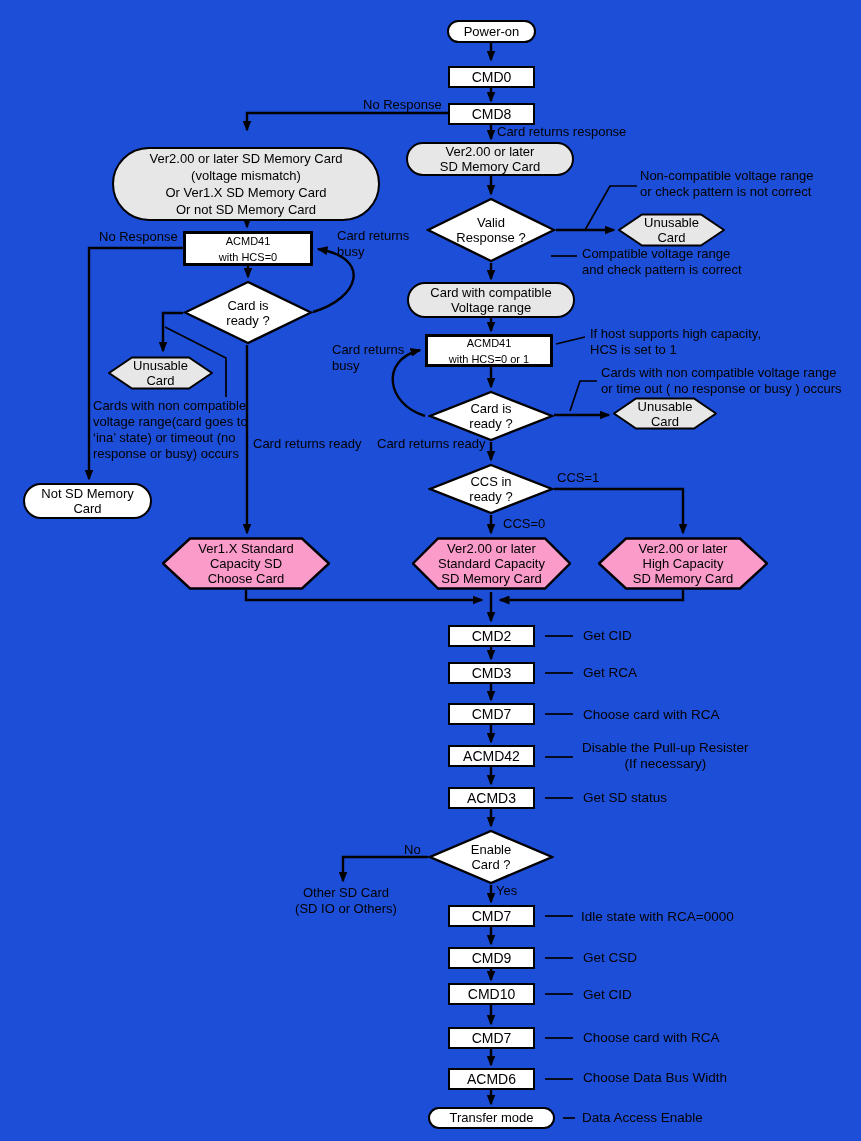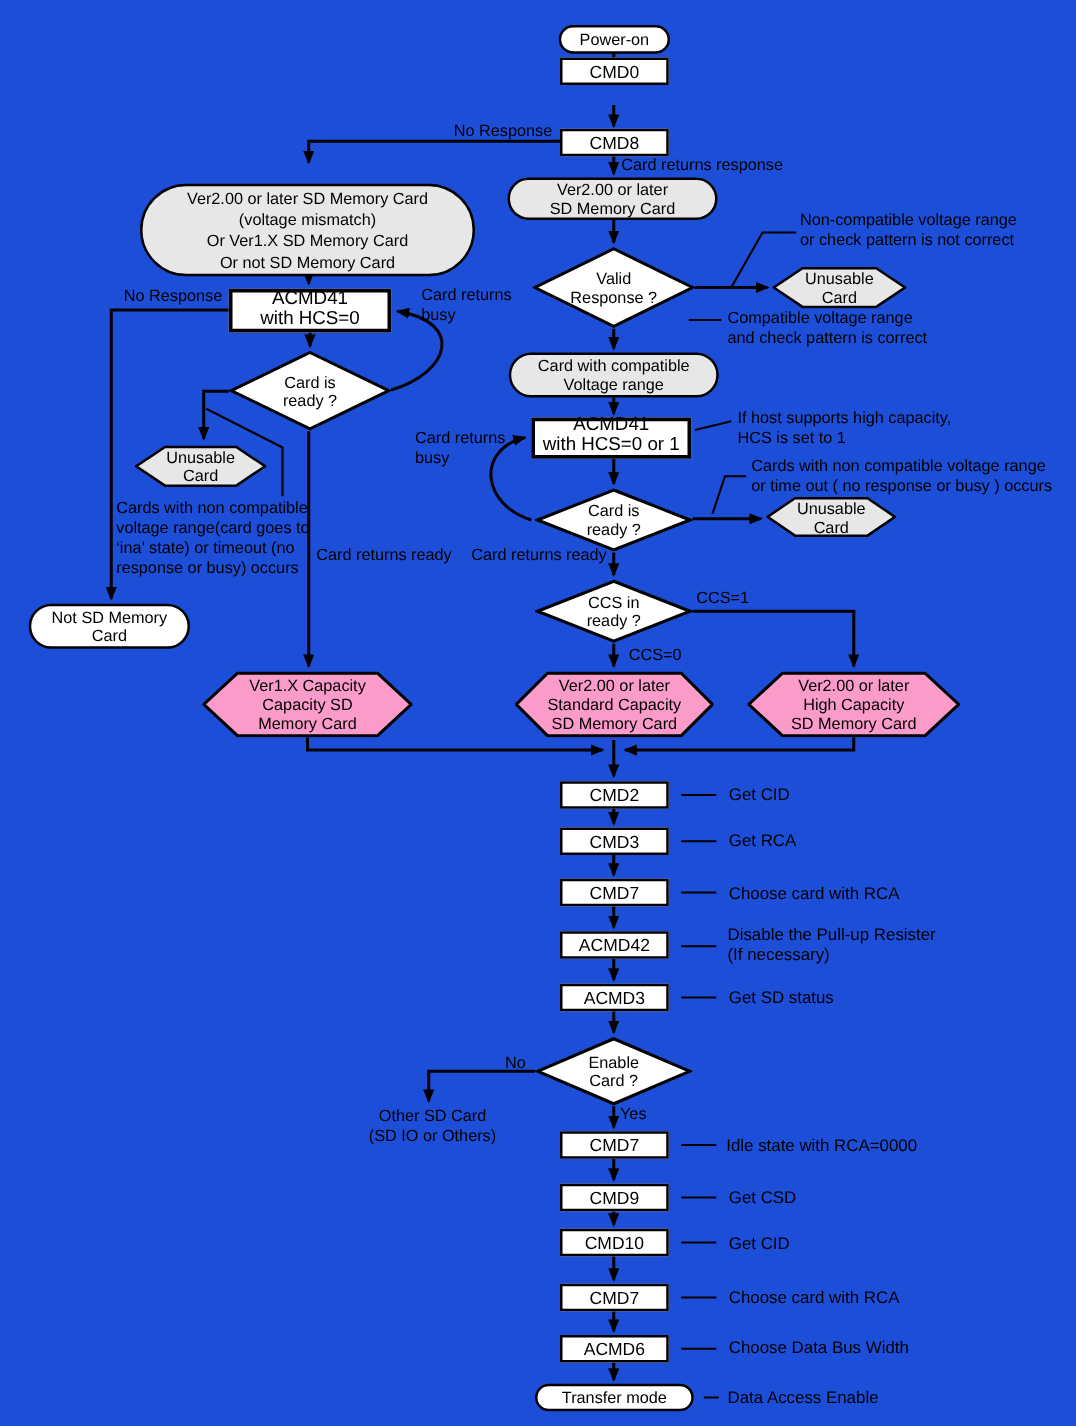--- a/index.html
+++ b/index.html
@@ -10,21 +10,21 @@
   #wires{position:absolute;left:0;top:0;}
   .node{
     position:absolute;box-sizing:border-box;display:flex;flex-direction:column;
     align-items:center;justify-content:center;text-align:center;line-height:1.2;
   }
   .node span{display:block;}
   .term{border:2px solid #000;border-radius:999px;background:#fff;font-size:13px;}
   .term.big{border-radius:37px;line-height:17px;}
   .gray{background:#E7E7E7;}
   .proc{border:2px solid #000;background:#fff;font-size:14px;}
-  .proc.thick{border-width:3px;font-size:15px;line-height:16px;justify-content:flex-end;}
+  .proc.thick{border-width:3px;font-size:11px;line-height:16px;}
   .shape{background:transparent;}
   .shape>svg{position:absolute;left:0;top:0;width:100%;height:100%;}
   .shape .txt{position:relative;z-index:1;font-size:13px;line-height:15px;}
   .lbl{position:absolute;font-size:13px;line-height:16px;white-space:nowrap;}
   .lbl span{display:block;}
   .ctr{text-align:center;}
   .seqdesc{font-size:13.5px;}
 </style>
 </head>
 <body>
@@ -91,21 +91,21 @@
       <path d="M545 1038 H573"></path>
       <path d="M545 1079 H573"></path>
       <path d="M563 1118 H575"></path>
     </g>
   </svg>
 
   <div class="node term" style="left:447px;top:20px;width:89px;height:23px;">
     <span>Power-on</span>
   </div>
 
-  <div class="node proc" style="left:448px;top:46px;width:87px;height:22px;">
+  <div class="node proc" style="left:448px;top:66px;width:87px;height:22px;">
     <span>CMD0</span>
   </div>
 
   <div class="node proc" style="left:448px;top:103px;width:87px;height:22px;">
     <span>CMD8</span>
   </div>
 
   <div class="node term big gray" style="left:112px;top:135px;width:268px;height:74px;margin-top:12px;">
     <span>Ver2.00 or later SD Memory Card</span>
     <span>(voltage mismatch)</span>
@@ -206,23 +206,23 @@
       <span>CCS in</span>
       <span>ready ?</span>
     </div>
   </div>
 
   <div class="node shape" style="left:162px;top:537px;width:168px;height:53px;">
     <svg viewBox="0 0 168 53">
         <polygon points="1,26.5 28,1.5 140,1.5 167,26.5 140,51.5 28,51.5" fill="#FA9BCA" stroke="#000" stroke-width="2.4"></polygon>
       </svg>
     <div class="txt">
-      <span>Ver1.X Capacity</span>
+      <span>Ver1.X Standard</span>
       <span>Capacity SD</span>
-      <span>Memory Card</span>
+      <span>Choose Card</span>
     </div>
   </div>
 
   <div class="node shape" style="left:412px;top:537px;width:159px;height:53px;">
     <svg viewBox="0 0 159 53">
         <polygon points="1,26.5 26,1.5 133,1.5 158,26.5 133,51.5 26,51.5" fill="#FA9BCA" stroke="#000" stroke-width="2.4"></polygon>
       </svg>
     <div class="txt">
       <span>Ver2.00 or later</span>
       <span>Standard Capacity</span>
@@ -328,21 +328,21 @@
     <span>response or busy) occurs</span>
   </div>
   <div class="lbl ctr" style="left:285px;top:885px;width:122px;">
     <span>Other SD Card</span>
     <span>(SD IO or Others)</span>
   </div>
 
   <div class="lbl seqdesc" style="left:583px;top:628px;">Get CID</div>
   <div class="lbl seqdesc" style="left:583px;top:665px;">Get RCA</div>
   <div class="lbl seqdesc" style="left:583px;top:707px;">Choose card with RCA</div>
-  <div class="lbl seqdesc" style="left:582px;top:740px;">
+  <div class="lbl seqdesc" style="left:582px;top:740px;text-align:center;">
     <span>Disable the Pull-up Resister</span>
     <span>(If necessary)</span>
   </div>
   <div class="lbl seqdesc" style="left:583px;top:790px;">Get SD status</div>
   <div class="lbl seqdesc" style="left:581px;top:909px;">Idle state with RCA=0000</div>
   <div class="lbl seqdesc" style="left:583px;top:950px;">Get CSD</div>
   <div class="lbl seqdesc" style="left:583px;top:987px;">Get CID</div>
   <div class="lbl seqdesc" style="left:583px;top:1030px;">Choose card with RCA</div>
   <div class="lbl seqdesc" style="left:583px;top:1070px;">Choose Data Bus Width</div>
   <div class="lbl seqdesc" style="left:582px;top:1110px;">Data Access Enable</div>

